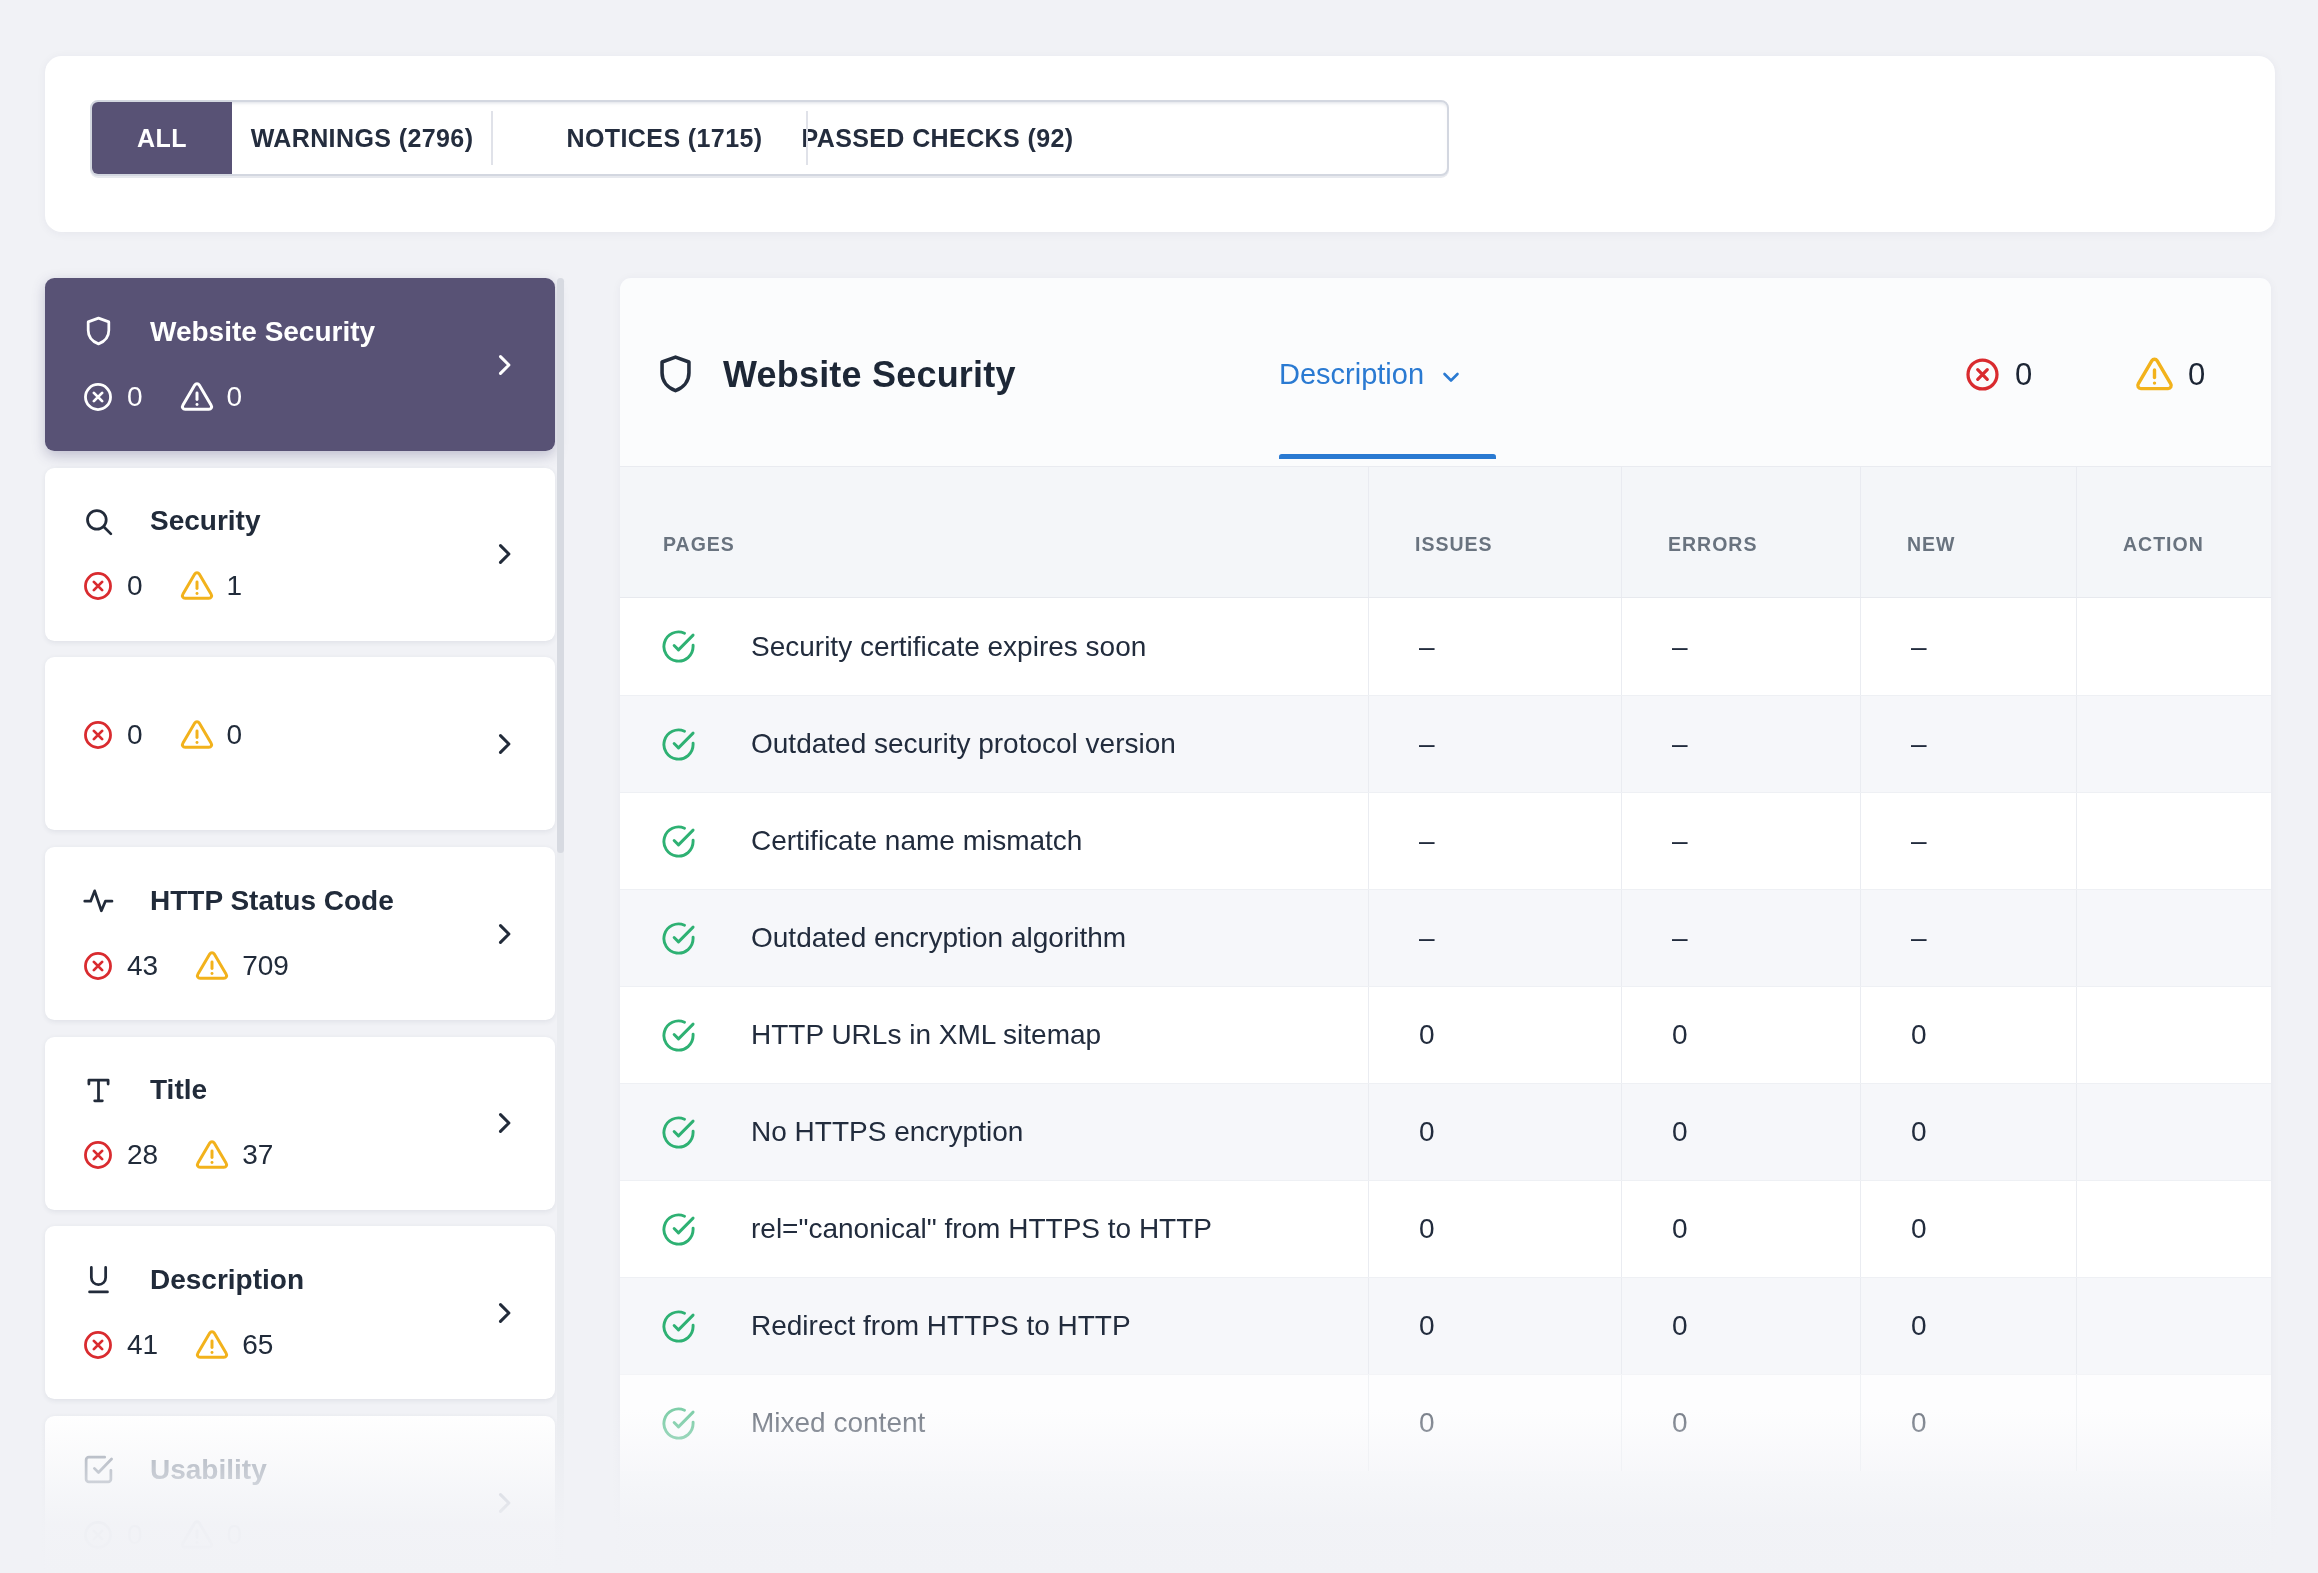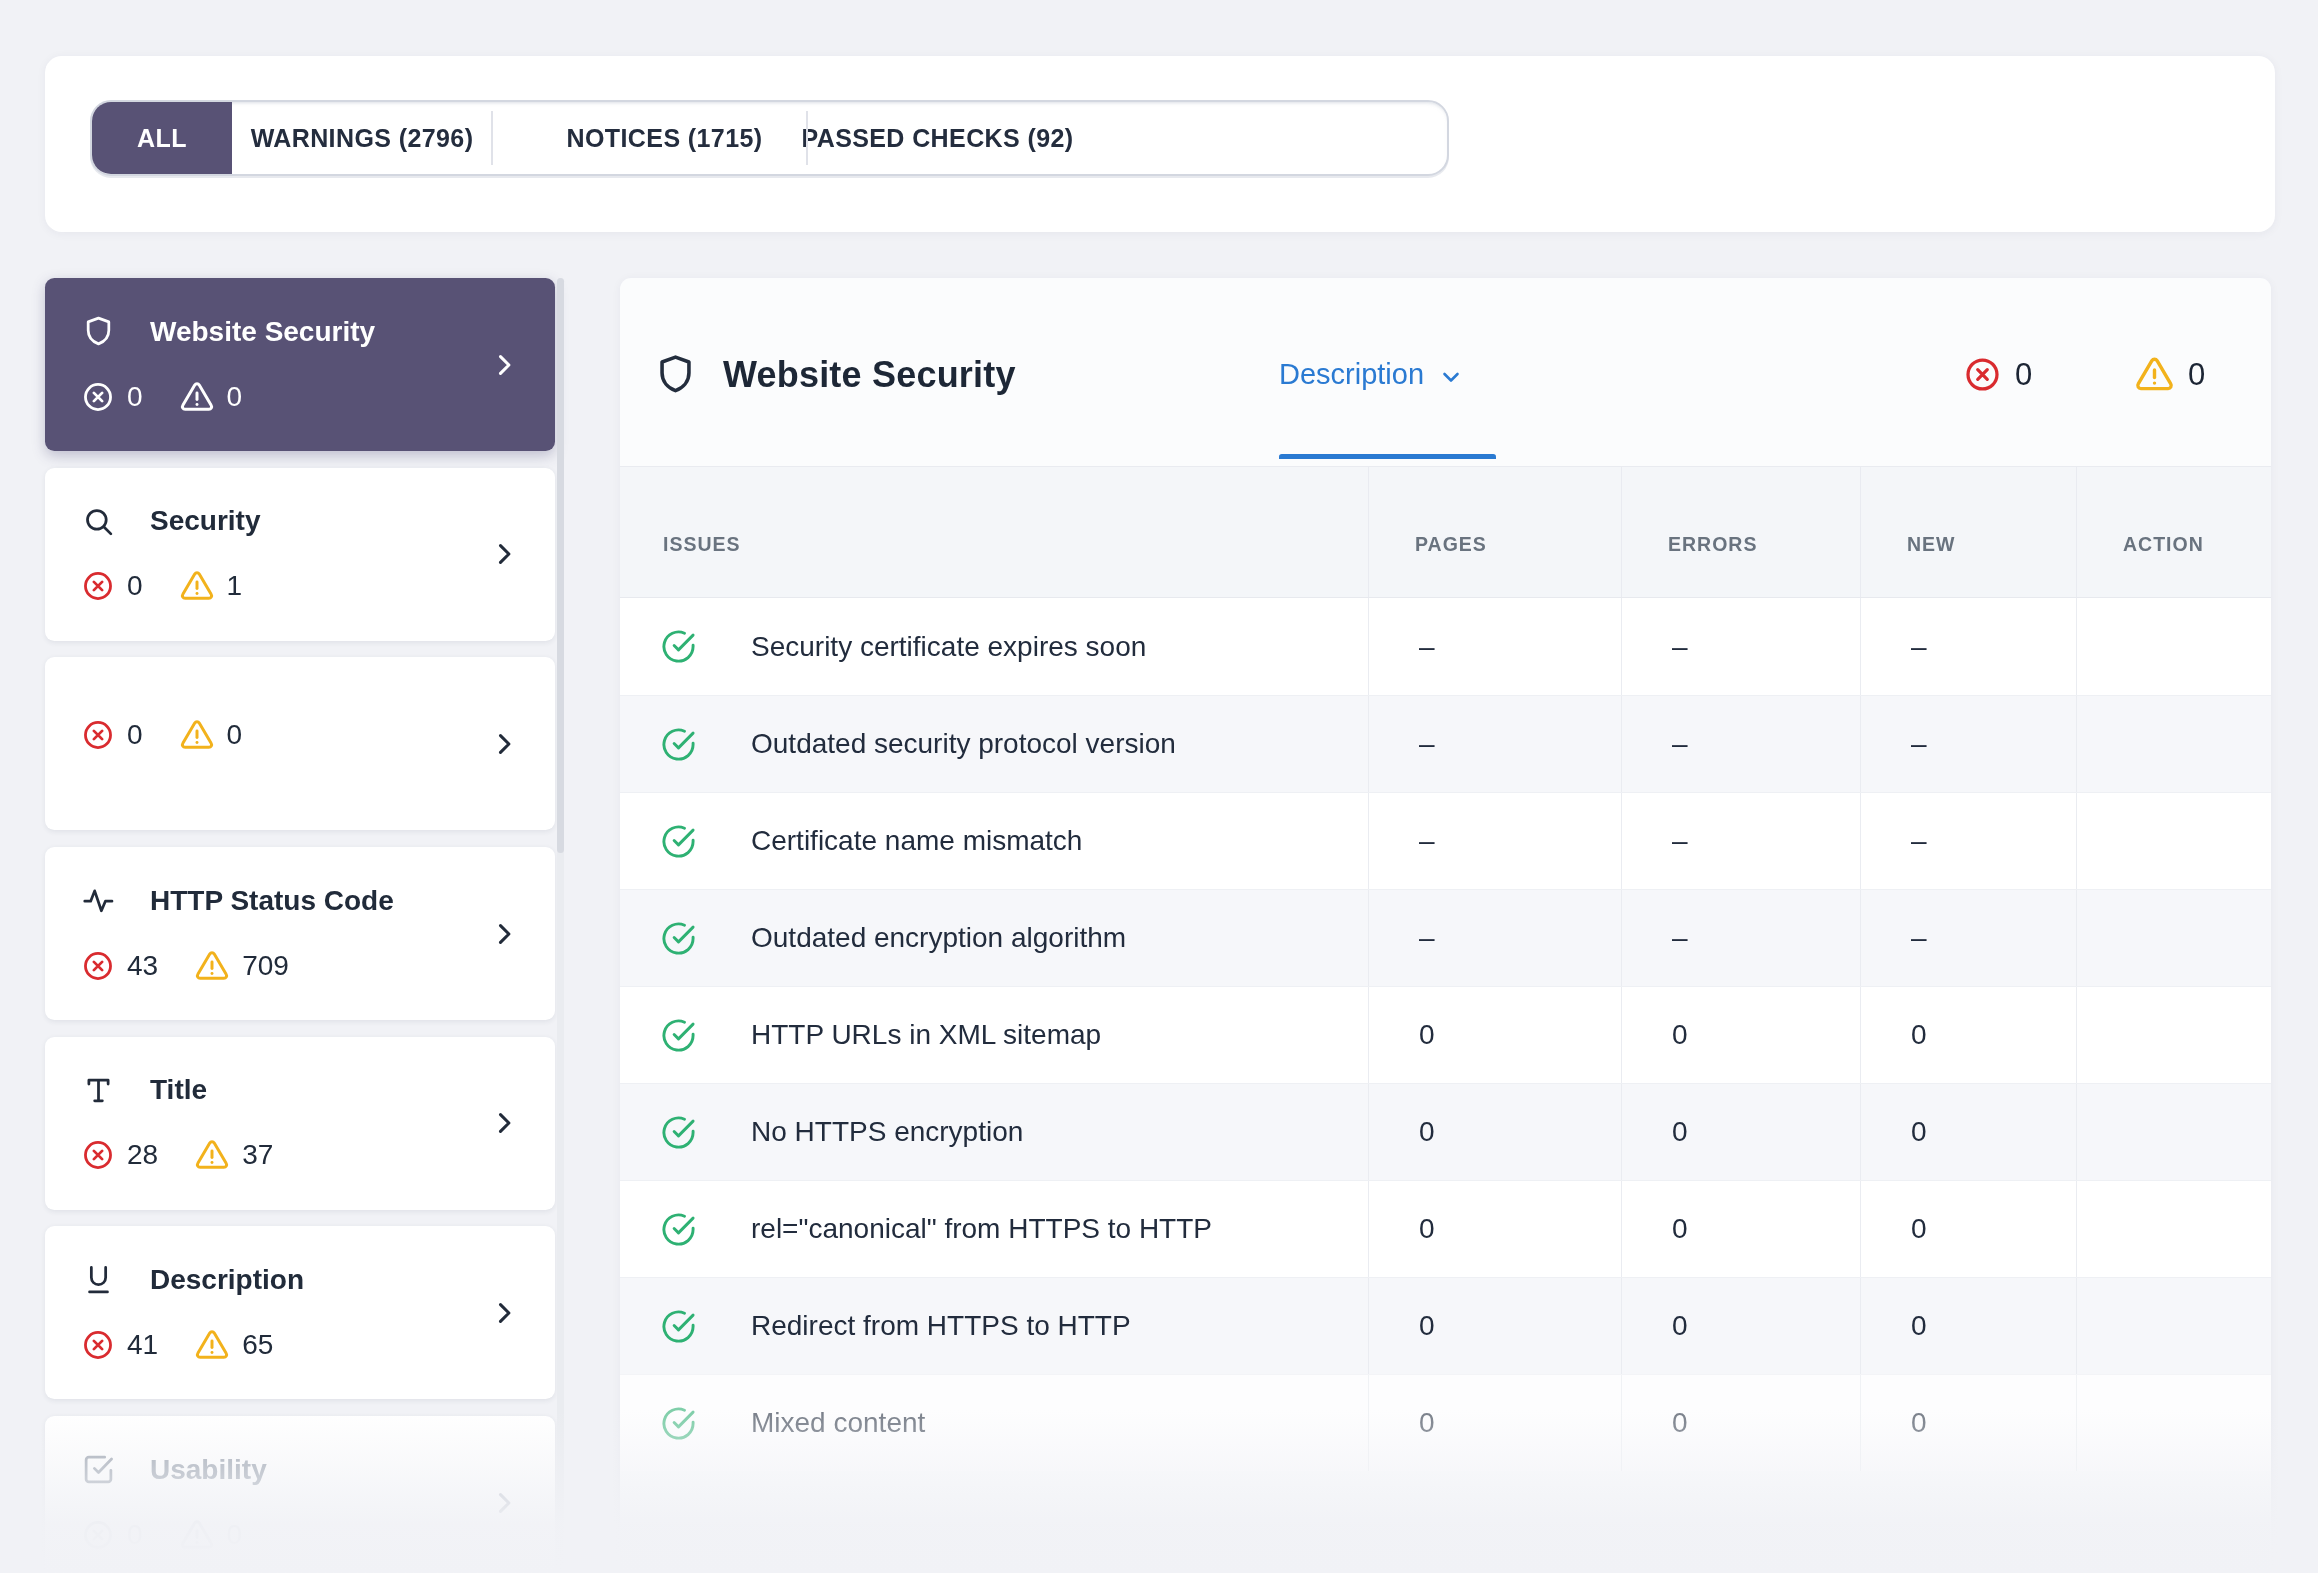--- a/index.html
+++ b/index.html
@@ -15,21 +15,21 @@
   .icon { display:inline-block; flex:none; }
 
   
   .top-card {
     position:absolute; left:45px; top:56px; width:2230px; height:176px;
     background:#ffffff; border-radius:16.7px;
     box-shadow:0 1.9px 9.3px rgba(35,45,80,.05);
   }
   .tabbar {
     position:absolute; left:45px; top:44px; width:1359px; height:76px;
-    border:2.8px solid #d3d7e0; border-radius:21px; background:#fff;
+    border:2.8px solid #d3d7e0; border-radius:8px; background:#fff;
     display:flex; overflow:hidden;
     box-shadow: inset 0 2.8px 3.7px -1.9px rgba(190,196,210,.55), 0 1.9px 0 rgba(208,212,222,.5);
     text-align: right;
   }
   .tab {
     display:flex; align-items:center; justify-content:center;
     font-size:25px; font-weight:600; letter-spacing:0.4px; color:#242d3e;
     position:relative; cursor:pointer; white-space:nowrap;
   }
   .tab:nth-child(1){ width:140px; }
@@ -417,24 +417,24 @@
           </svg>
         </span>
       <span>0</span>
     </div>
   </div>
 
   <div class="table">
     <div class="trow thead">
 
     <div class="th">
+        <span>PAGES</span>
+      </div>
+        <div class="th">
         <span>ISSUES</span>
-      </div>
-        <div class="th">
-        <span>PAGES</span>
       </div>
         <div class="th">
         <span>ERRORS</span>
       </div>
         <div class="th">
         <span>NEW</span>
       </div>
         <div class="th">
         <span>ACTION</span>
       </div>

